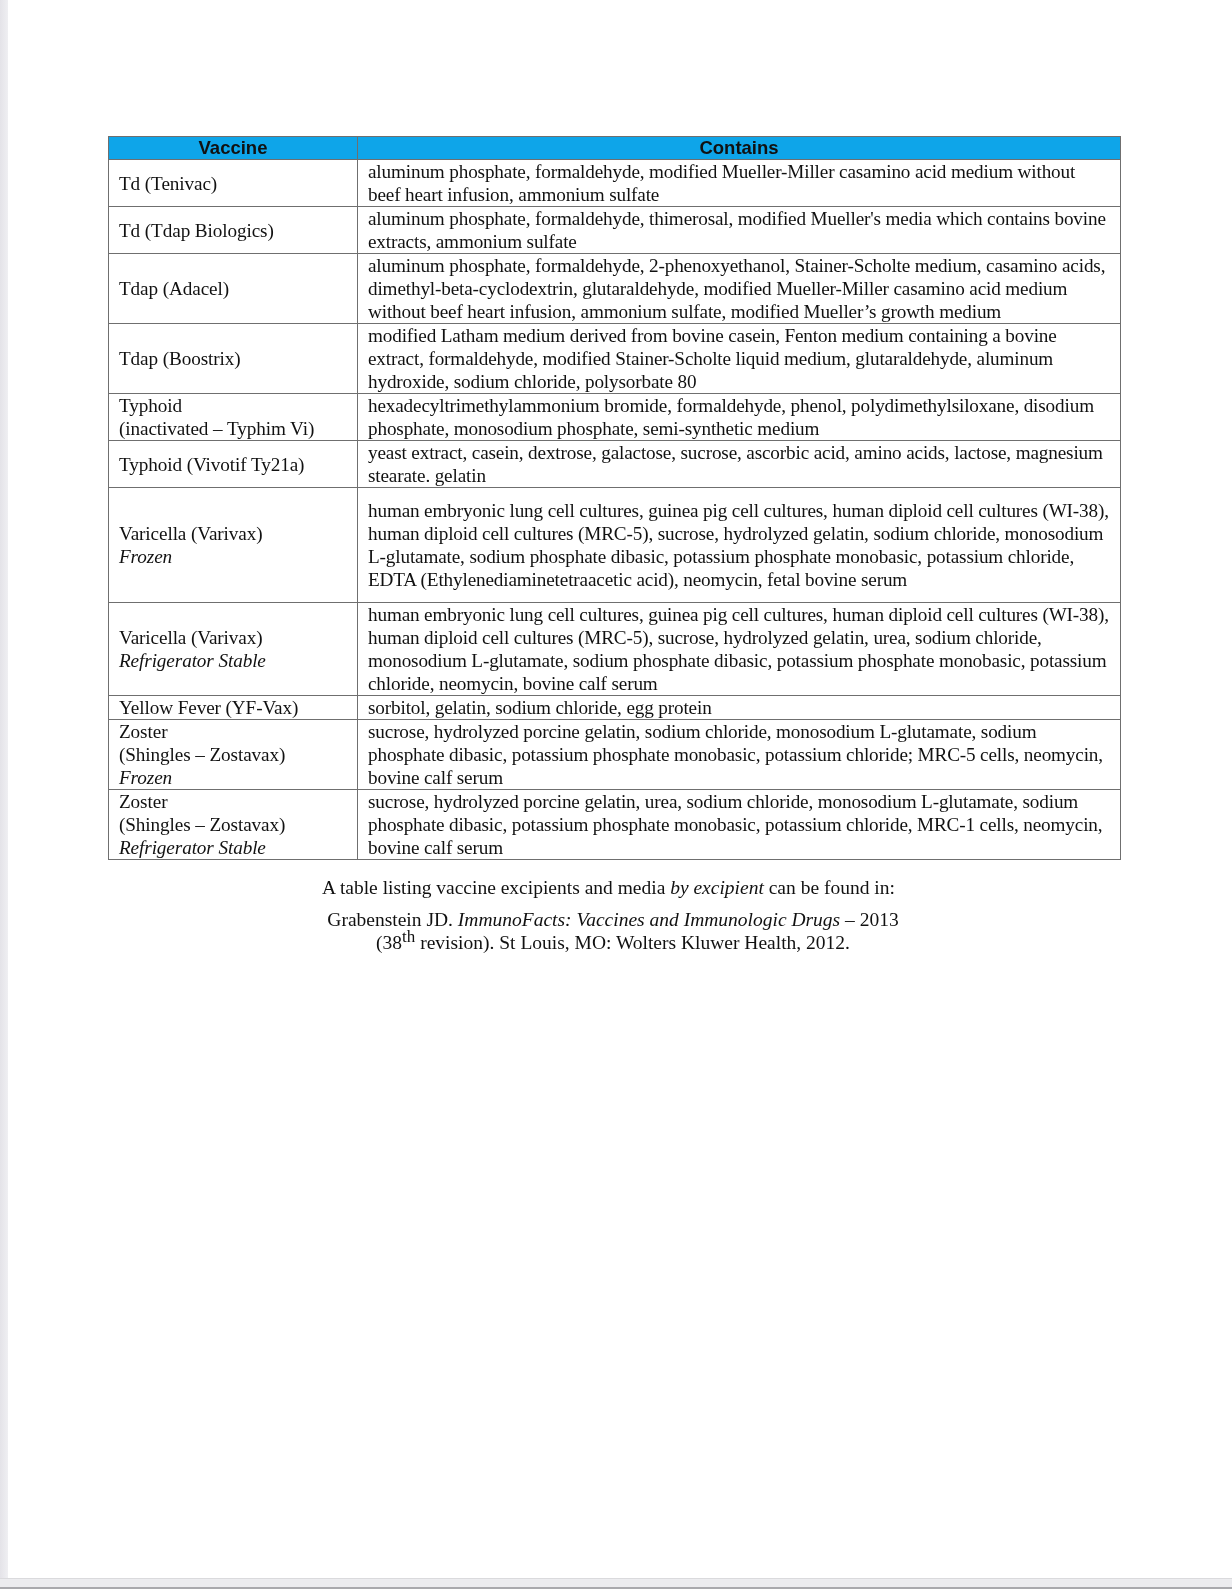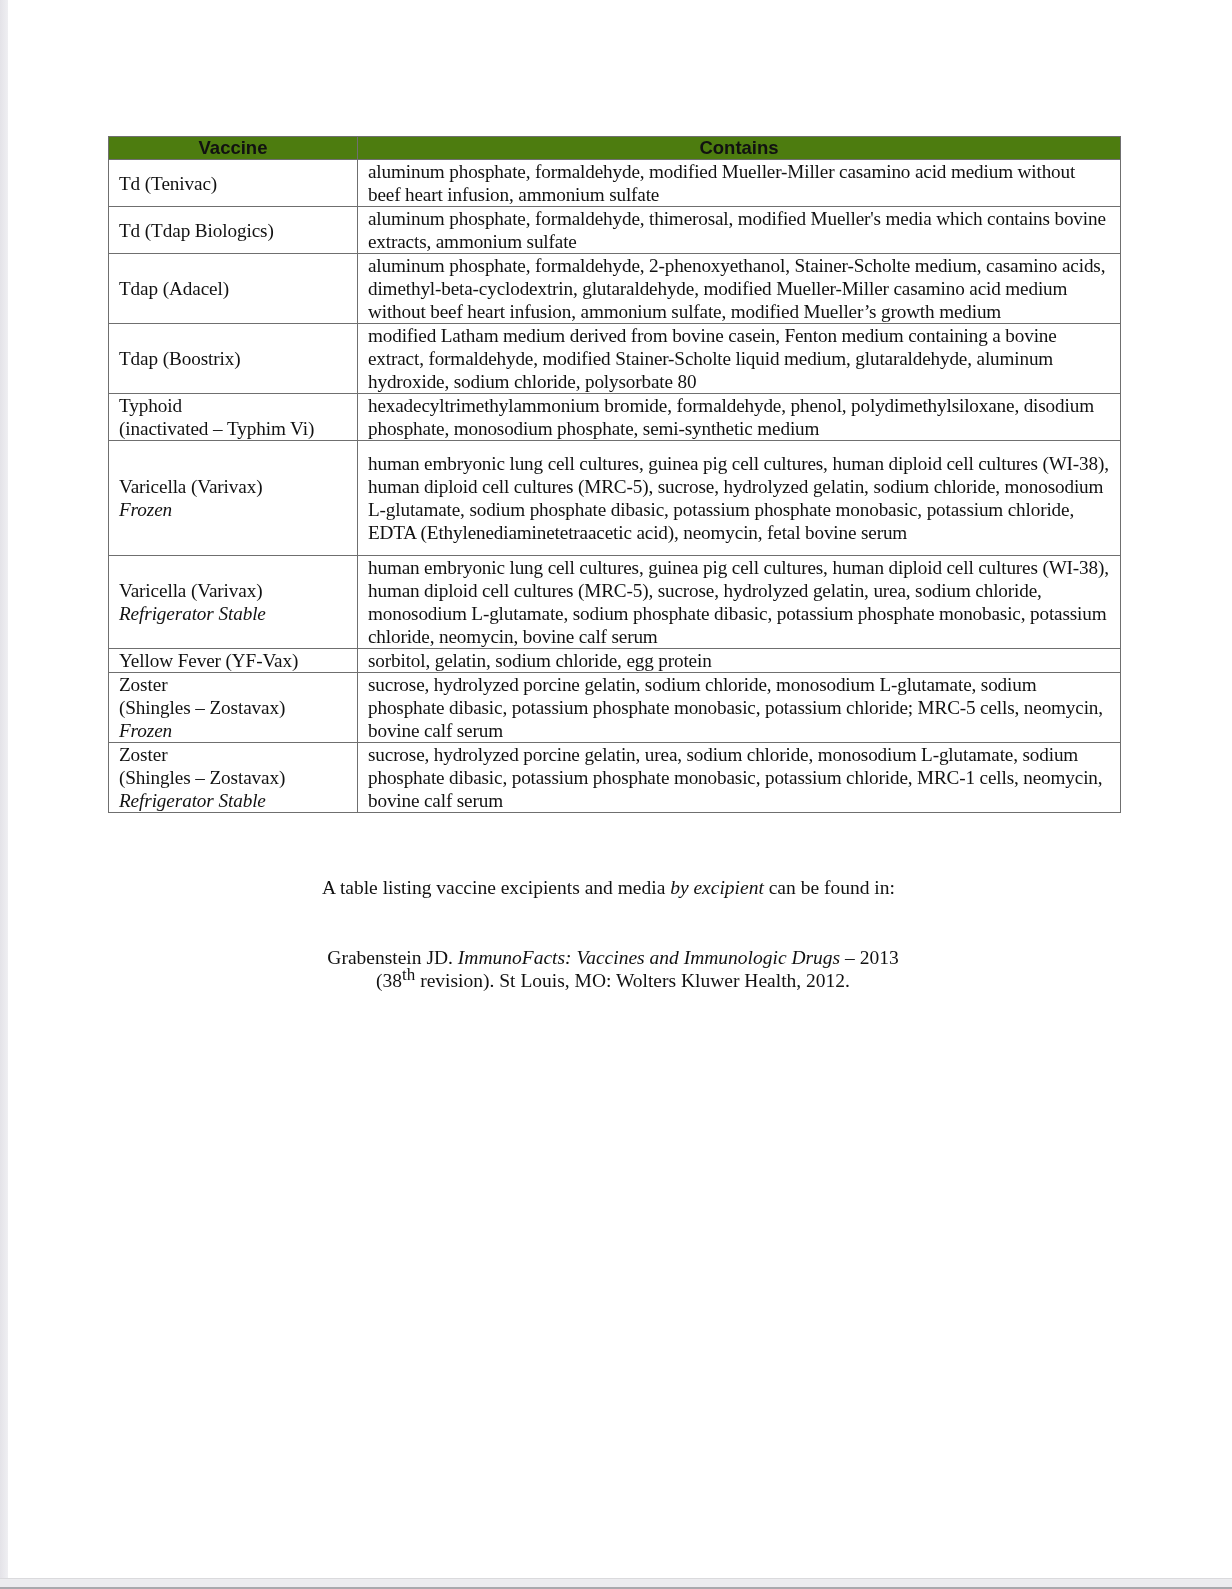--- a/index.html
+++ b/index.html
@@ -53,21 +53,21 @@
       line-height: 23px;
       color: #111;
     }
     table.vaccine-table th,
     table.vaccine-table td {
       border: 1.6px solid #6f6f6f;
       padding: 0 10px;
       vertical-align: middle;
     }
     table.vaccine-table th {
-      background: #4d7c0f;
+      background: #0ea5e9;
       font-family: "Liberation Sans", sans-serif;
       font-weight: bold;
       font-size: 18.5px;
       line-height: 22px;
       text-align: center;
       padding: 0 6px;
       height: 22px;
     }
     table.vaccine-table th.col-vaccine { width: 228px; }
     table.vaccine-table td.vaccine-cell {
@@ -84,21 +84,21 @@
       left: 0;
       width: 1224px;
       font-family: Liberation Serif, serif;
       font-size: 19.5px;
       line-height: 23px;
       color: #111;
     }
     .caption-1 { top: 876px; left: 314px; width: auto; }
     .citation {
       position: absolute;
-      top: 946px;
+      top: 908px;
       left: 314px;
       width: 582px;
       font-family: "Liberation Serif", serif;
       font-size: 19.5px;
       line-height: 23px;
       color: #111;
       text-align: center;
     }
     em, .it { font-style: italic; }
     sup { font-size: 17px; line-height: 0; vertical-align: super; }
@@ -149,20 +149,26 @@
         </tr>
 
         <tr style="height:46px">
           <td class="vaccine-cell">
             <span class="vname">Typhoid</span>
             <span class="vname">(inactivated – Typhim Vi)</span>
           </td>
           <td class="contains-cell">hexadecyltrimethylammonium bromide, formaldehyde, phenol, polydimethylsiloxane, disodium phosphate, monosodium phosphate, semi-synthetic medium</td>
         </tr>
 
+        <tr style="height:46px">
+          <td class="vaccine-cell">
+            <span class="vname">Typhoid (Vivotif Ty21a)</span>
+          </td>
+          <td class="contains-cell">yeast extract, casein, dextrose, galactose, sucrose, ascorbic acid, amino acids, lactose, magnesium stearate. gelatin</td>
+        </tr>
 
         <tr style="height:115px">
           <td class="vaccine-cell">
             <span class="vname">Varicella (Varivax)</span>
             <span class="vnote">Frozen</span>
           </td>
           <td class="contains-cell">human embryonic lung cell cultures, guinea pig cell cultures,  human diploid cell cultures (WI-38),  human diploid cell cultures (MRC-5), sucrose, hydrolyzed gelatin, sodium chloride, monosodium L-glutamate, sodium phosphate dibasic, potassium phosphate monobasic, potassium chloride, EDTA (Ethylenediaminetetraacetic acid), neomycin, fetal bovine serum</td>
         </tr>
 
         <tr style="height:92px">

